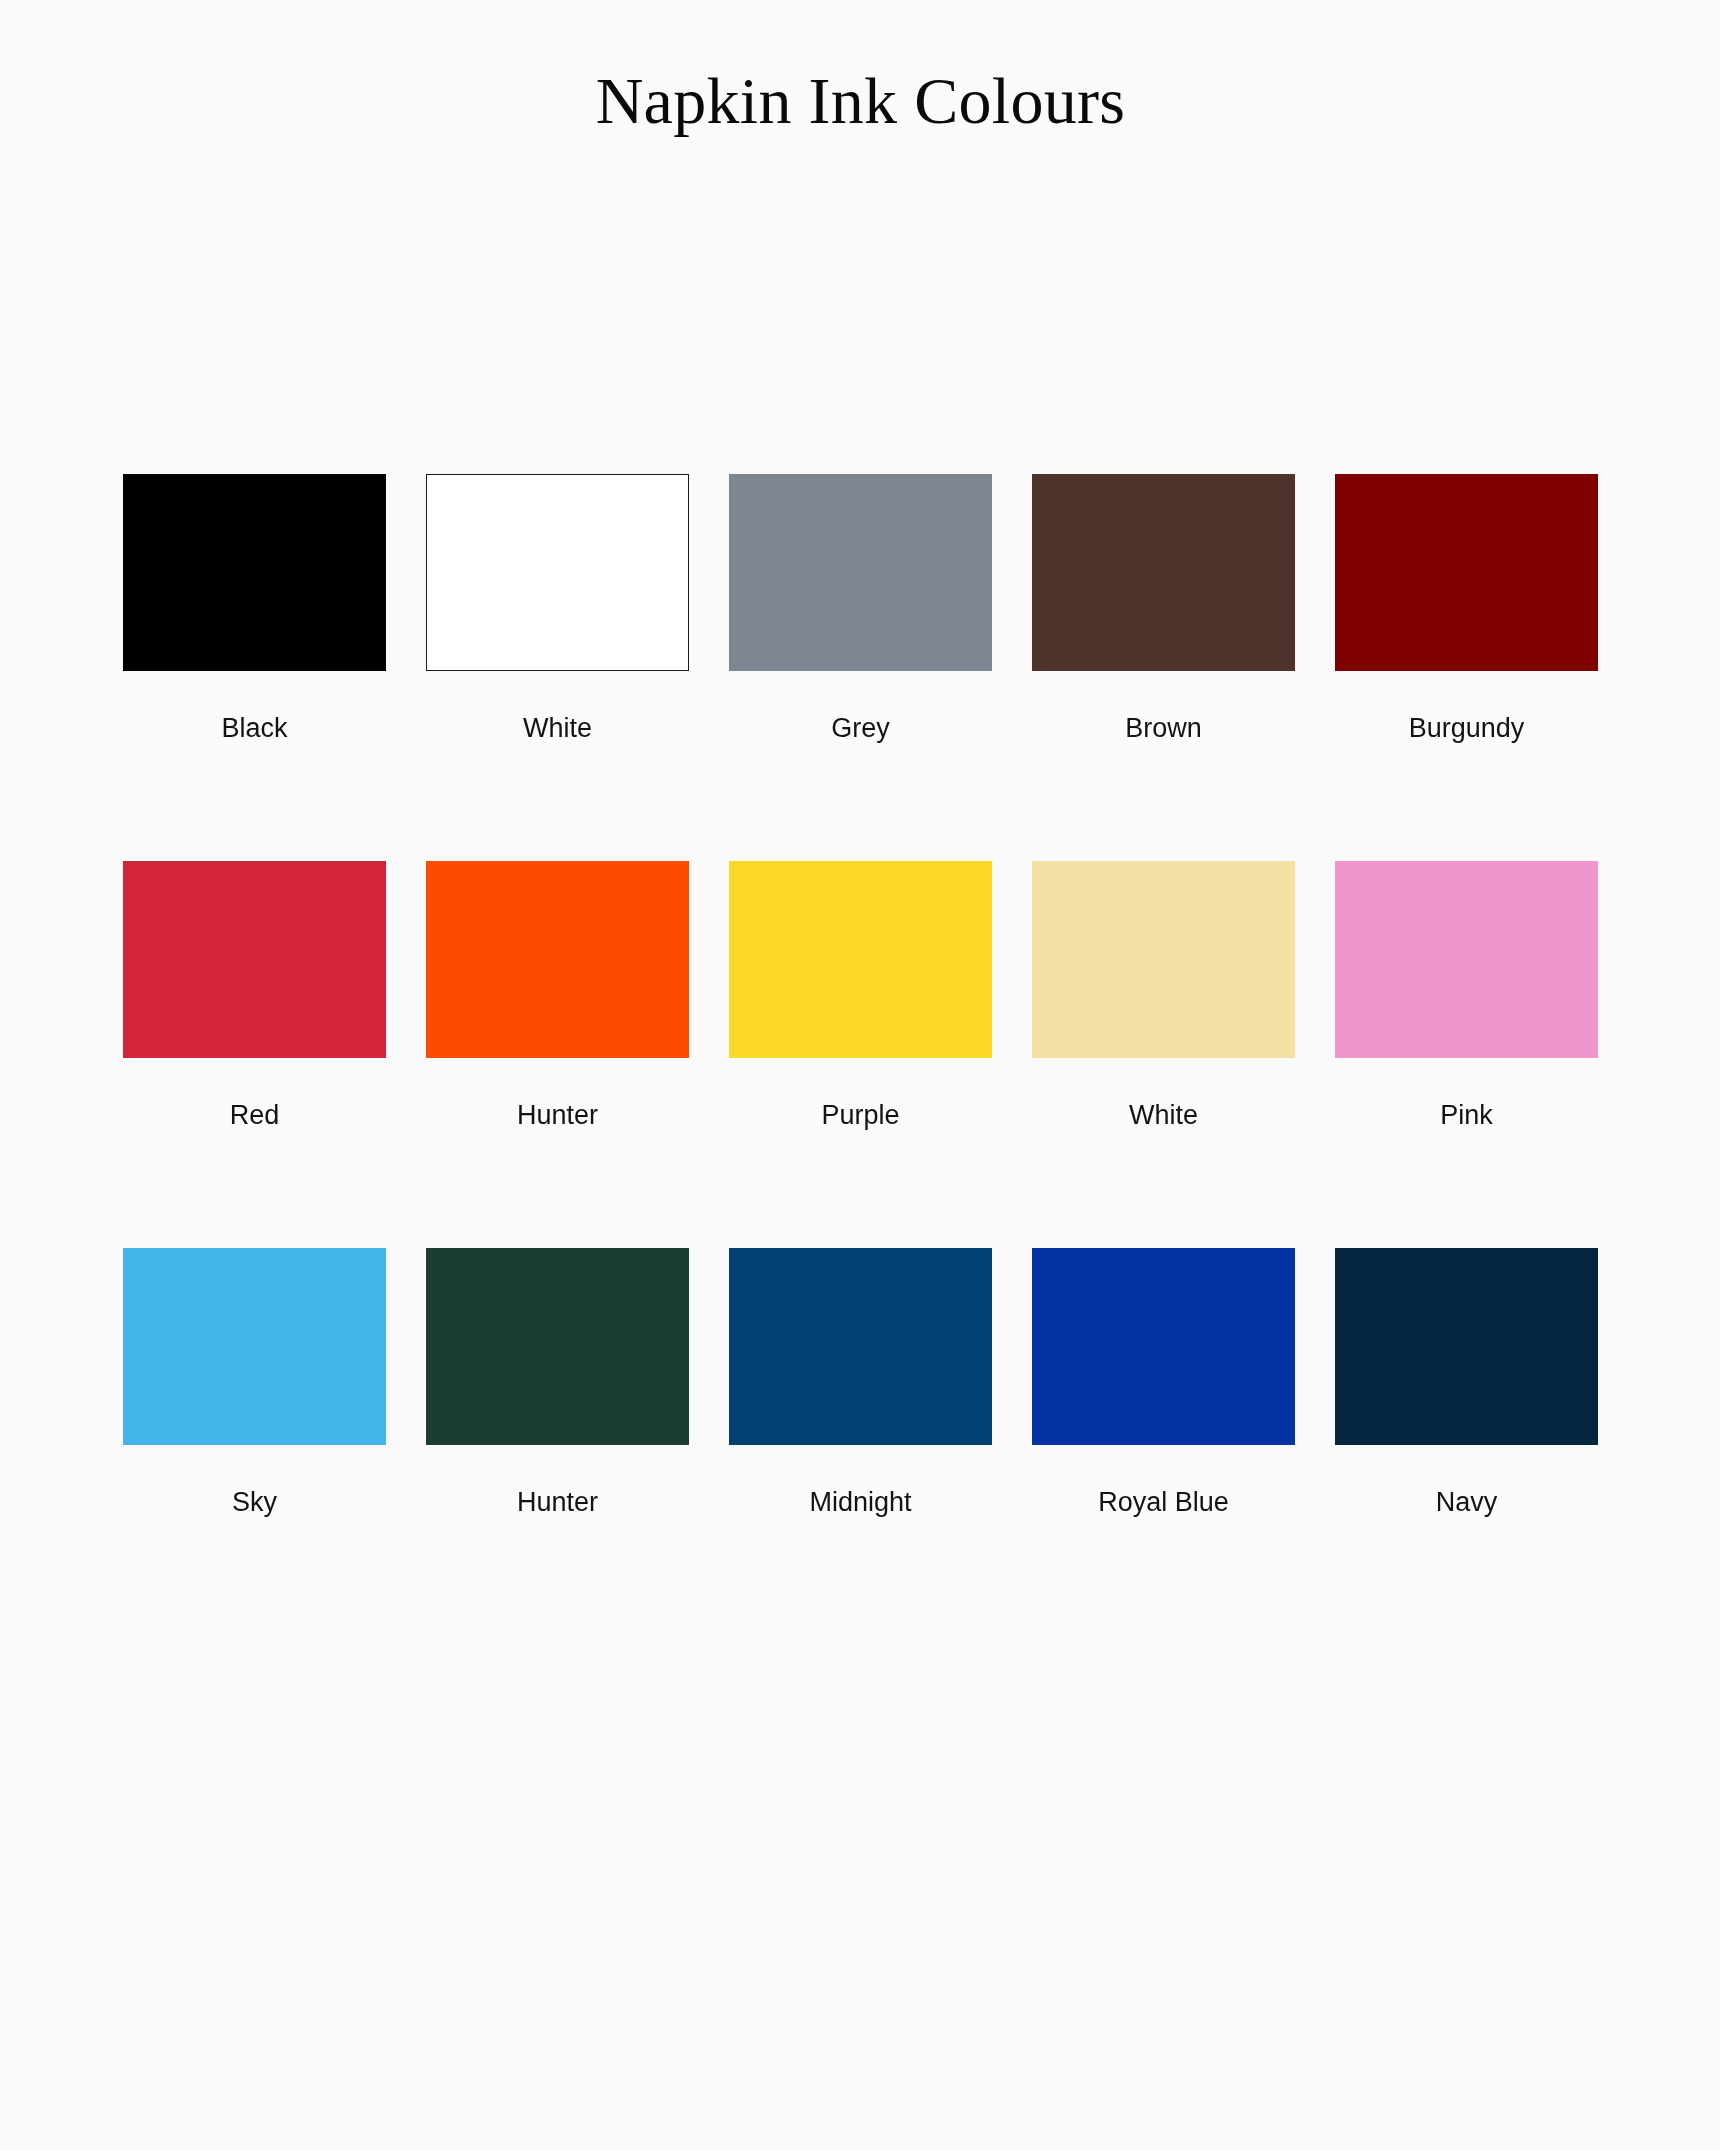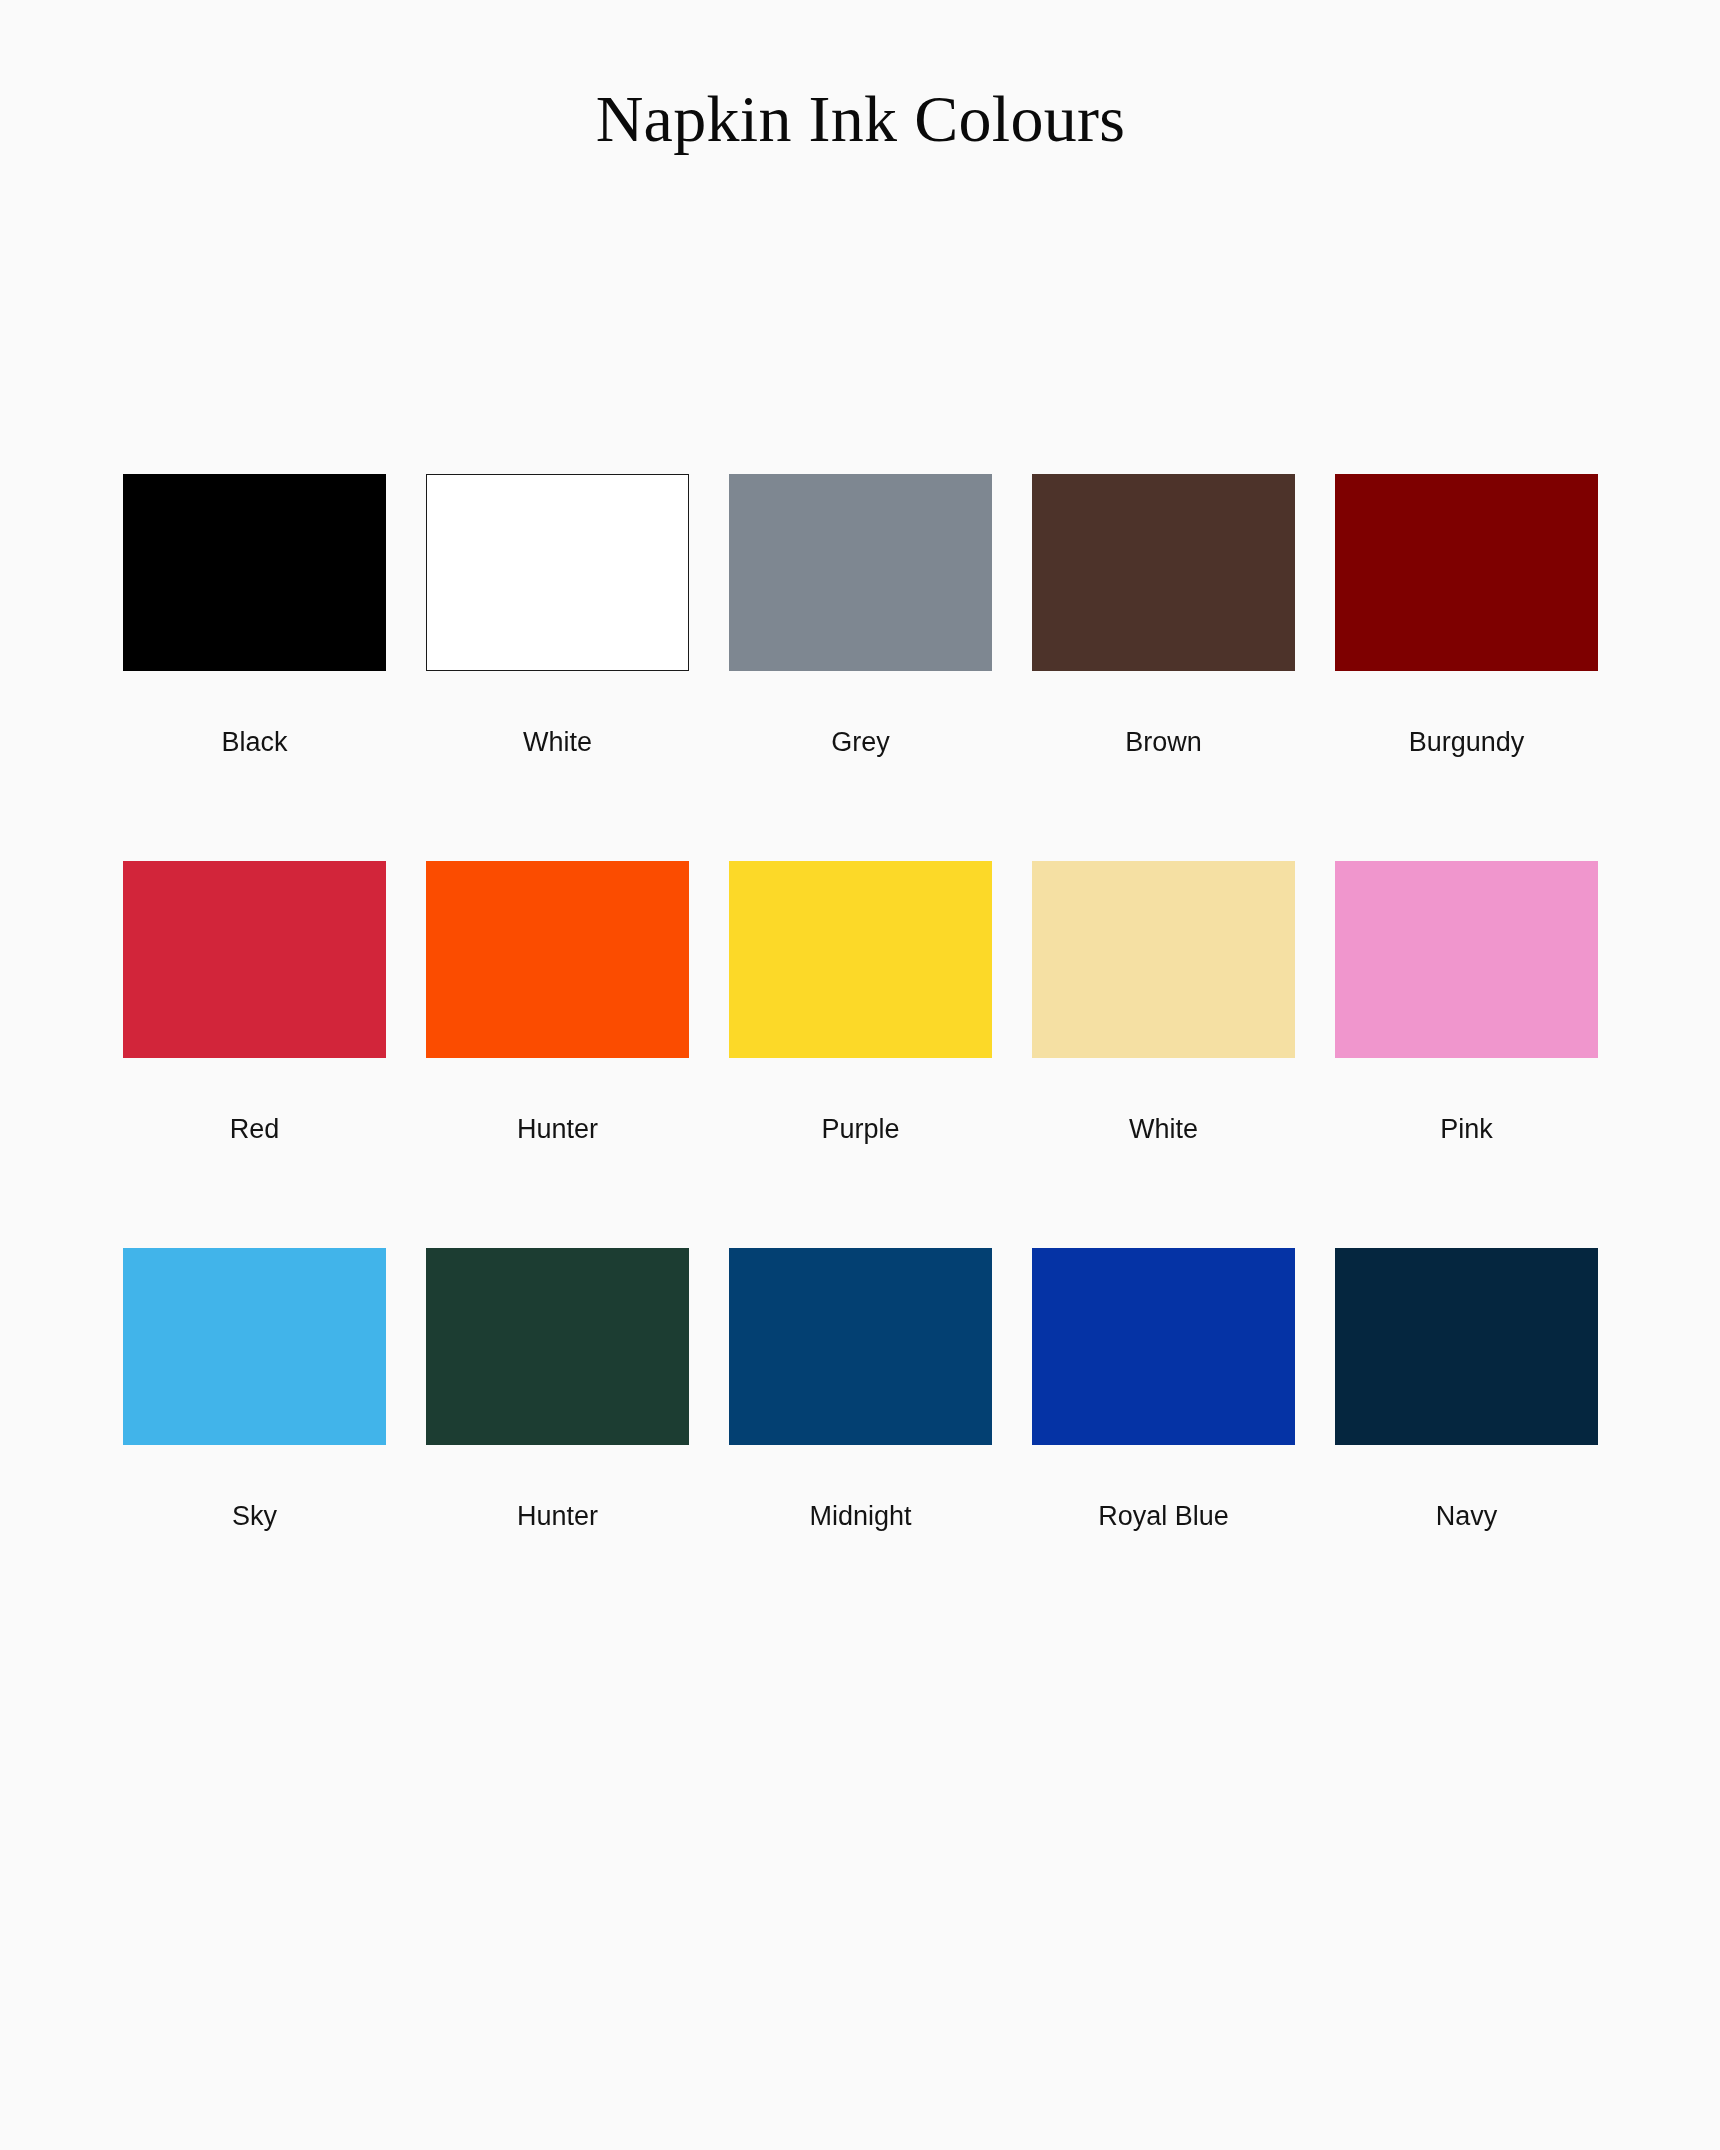--- a/index.html
+++ b/index.html
@@ -15,21 +15,21 @@
   }
 
   .page {
     width: 1721px;
     height: 2151px;
     position: relative;
     box-sizing: border-box;
   }
 
   .header {
-    padding-top: 86px;
+    padding-top: 68px;
     text-align: center;
   }
 
   .page-title {
     font-family: "Liberation Serif", serif;
     font-size: 66px;
     line-height: 1.0;
     font-weight: 400;
     color: #0a0a0a;
     letter-spacing: 0.3px;
@@ -75,21 +75,21 @@
   }
 
   .swatch-label {
     display: block;
     width: 263px;
     text-align: center;
     font-family: "Liberation Sans", sans-serif;
     font-size: 27px;
     line-height: 1;
     color: #131313;
-    padding-top: 58px;
+    padding-top: 44px;
   }
 </style>
 </head>
 <body>
 
 <div class="page">
 
   <div class="header">
     <h1 class="page-title">Napkin Ink Colours</h1>
   </div>

